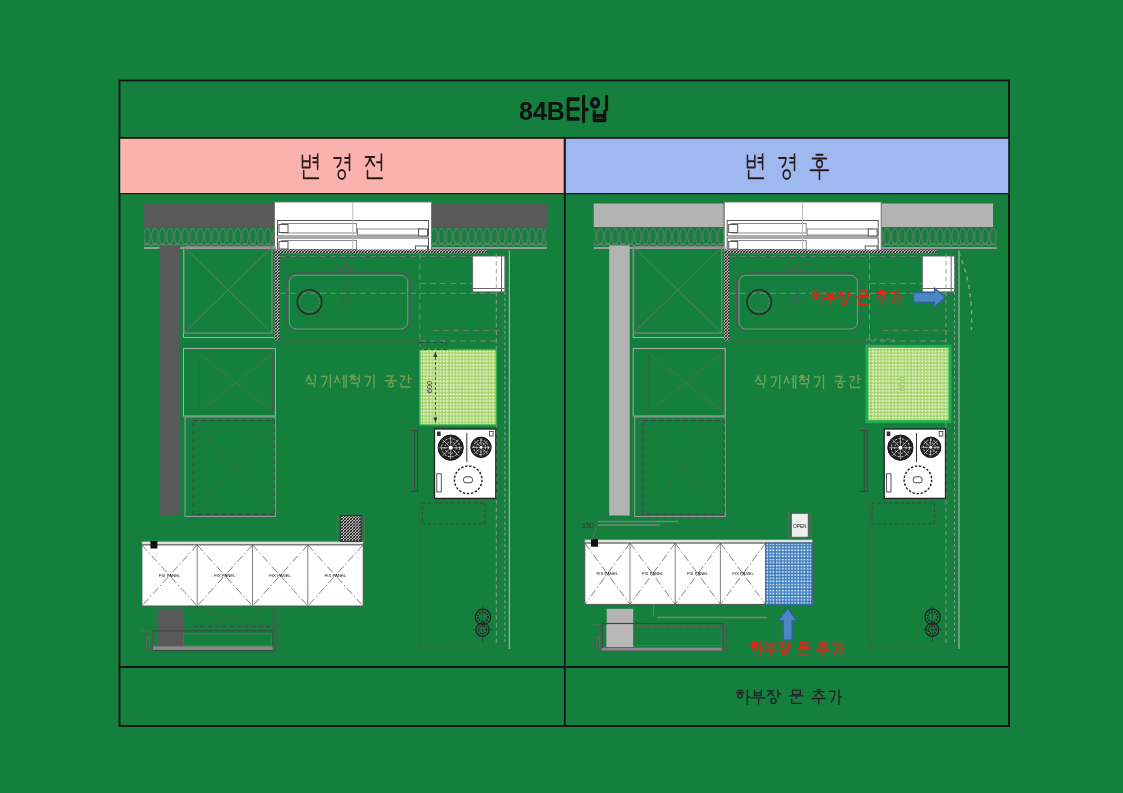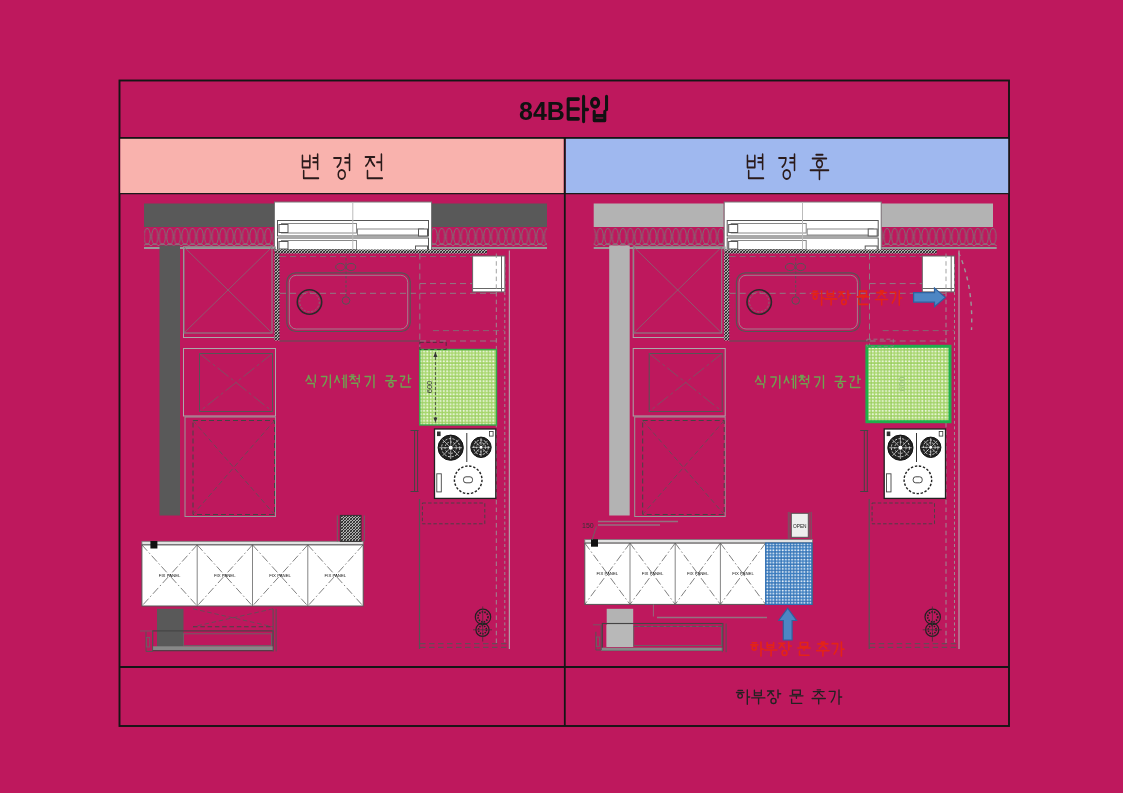--- a/index.html
+++ b/index.html
@@ -1,17 +1,17 @@
 <!DOCTYPE html>
 <html><head>
 <meta charset="utf-8">
 <style>
 html,body{margin:0;padding:0;background:#fff;width:1123px;height:793px;overflow:hidden;}
 *{font-family:"Liberation Sans",sans-serif;}
-#page{position:relative;width:1123px;height:793px;background:#be185d;}
+#page{position:relative;width:1123px;height:793px;background:#15803d;}
 svg{position:absolute;left:0;top:0;}
 </style>
 </head>
 <body>
 <div id="page">
 <svg width="1123" height="793" viewBox="0 0 1123 793">
 <defs>
 
 <g id="k_byeon" fill="none">
           <path d="M10,6 V52 M46,6 V52 M10,28 H46 M10,52 H46 M84,2 V58 M62,16 H84 M62,32 H84 M16,64 V92 M16,92 H88"></path>

